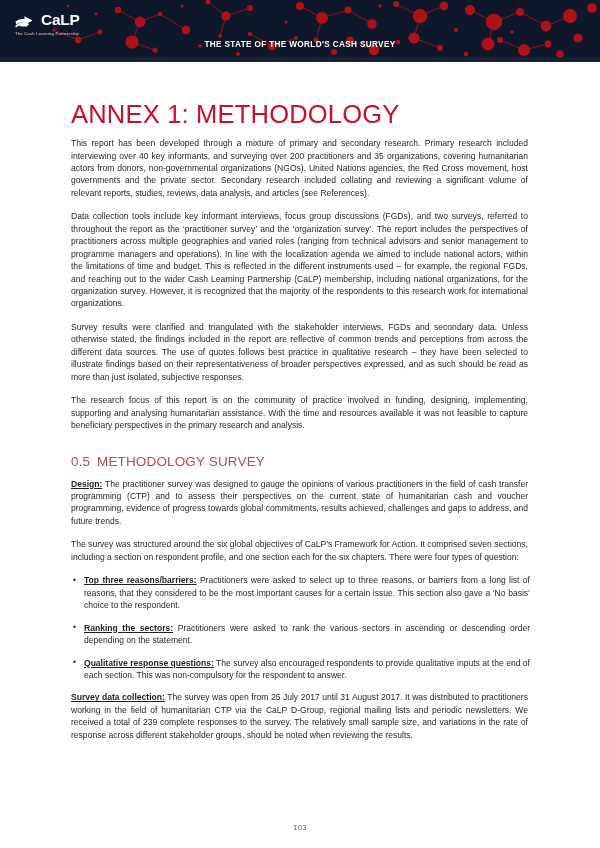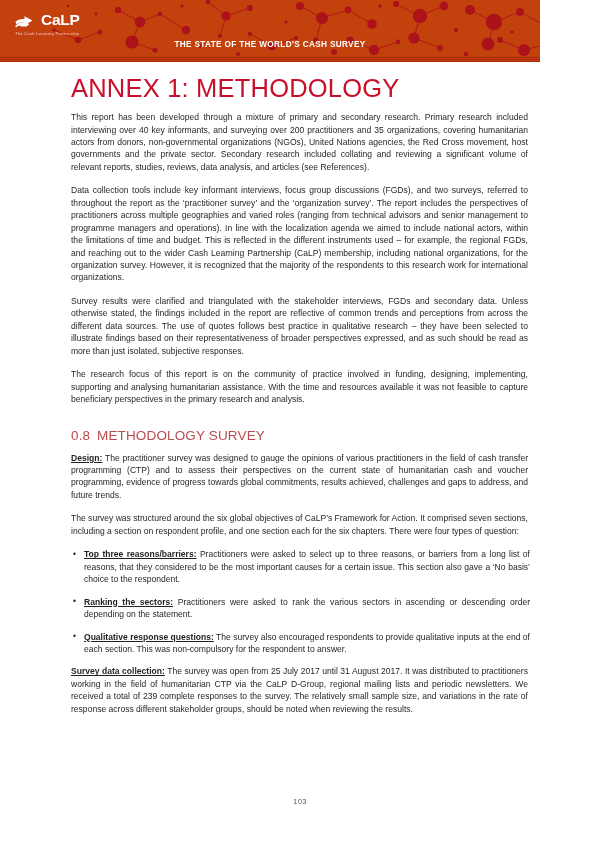--- a/index.html
+++ b/index.html
@@ -11,23 +11,23 @@
     height: 848px;
     background: #ffffff;
     font-family: "Liberation Sans", sans-serif;
     overflow: hidden;
     position: relative;
   }
 
   
   .banner {
     position: relative;
-    width: 540px;
+    width: 600px;
     height: 62px;
-    background: #c2410c;
+    background: #0f172a;
     overflow: hidden;
   }
   .banner-pattern {
     position: absolute;
     inset: 0;
     width: 600px;
     height: 62px;
   }
   .banner-stripes {
     position: absolute;
@@ -87,21 +87,21 @@
     color: #f6c9cc;
     font-size: 4.1px;
     letter-spacing: 0.25px;
     white-space: nowrap;
   }
 
   
   .page {
     position: absolute;
     left: 0;
-    top: 52px;
+    top: 78px;
     width: 600px;
     height: 737px;
   }
   .content {
     position: absolute;
     left: 71px;
     top: 0;
     width: 459px;
   }
 
@@ -266,21 +266,21 @@
     <h1 class="page-title">ANNEX 1: METHODOLOGY</h1>
 
     <div style="height:9px"></div>
 
     <p class="body">This report has been developed through a mixture of primary and secondary research. Primary research included interviewing over 40 key informants, and surveying over 200 practitioners and 35 organizations, covering humanitarian actors from donors, non-governmental organizations (NGOs), United Nations agencies, the Red Cross movement, host governments and the private sector. Secondary research included collating and reviewing a significant volume of relevant reports, studies, reviews, data analysis, and articles (see References).</p>
     <p class="body">Data collection tools include key informant interviews, focus group discussions (FGDs), and two surveys, referred to throughout the report as the ‘practitioner survey’ and the ‘organization survey’. The report includes the perspectives of practitioners across multiple geographies and varied roles (ranging from technical advisors and senior management to programme managers and operations). In line with the localization agenda we aimed to include national actors, within the limitations of time and budget. This is reflected in the different instruments used – for example, the regional FGDs, and reaching out to the wider Cash Learning Partnership (CaLP) membership, including national organizations, for the organization survey. However, it is recognized that the majority of the respondents to this research work for international organizations.</p>
     <p class="body">Survey results were clarified and triangulated with the stakeholder interviews, FGDs and secondary data. Unless otherwise stated, the findings included in the report are reflective of common trends and perceptions from across the different data sources. The use of quotes follows best practice in qualitative research – they have been selected to illustrate findings based on their representativeness of broader perspectives expressed, and as such should be read as more than just isolated, subjective responses.</p>
     <p class="body">The research focus of this report is on the community of practice involved in funding, designing, implementing, supporting and analysing humanitarian assistance. With the time and resources available it was not feasible to capture beneficiary perspectives in the primary research and analysis.</p>
 
     <h2 class="section-title">
-      <span class="num">0.8</span><span>METHODOLOGY SURVEY</span>
+      <span class="num">0.5</span><span>METHODOLOGY SURVEY</span>
     </h2>
 
     <p class="body">
       <b>Design:</b><span> The practitioner survey was designed to gauge the opinions of various practitioners in the field of cash transfer programming (CTP) and to assess their perspectives on the current state of humanitarian cash and voucher programming, evidence of progress towards global commitments, results achieved, challenges and gaps to address, and future trends.</span>
     </p>
 
     <p class="body">The survey was structured around the six global objectives of CaLP’s Framework for Action. It comprised seven sections, including a section on respondent profile, and one section each for the six chapters. There were four types of question:</p>
 
     <ul class="bullets">
       <li>

